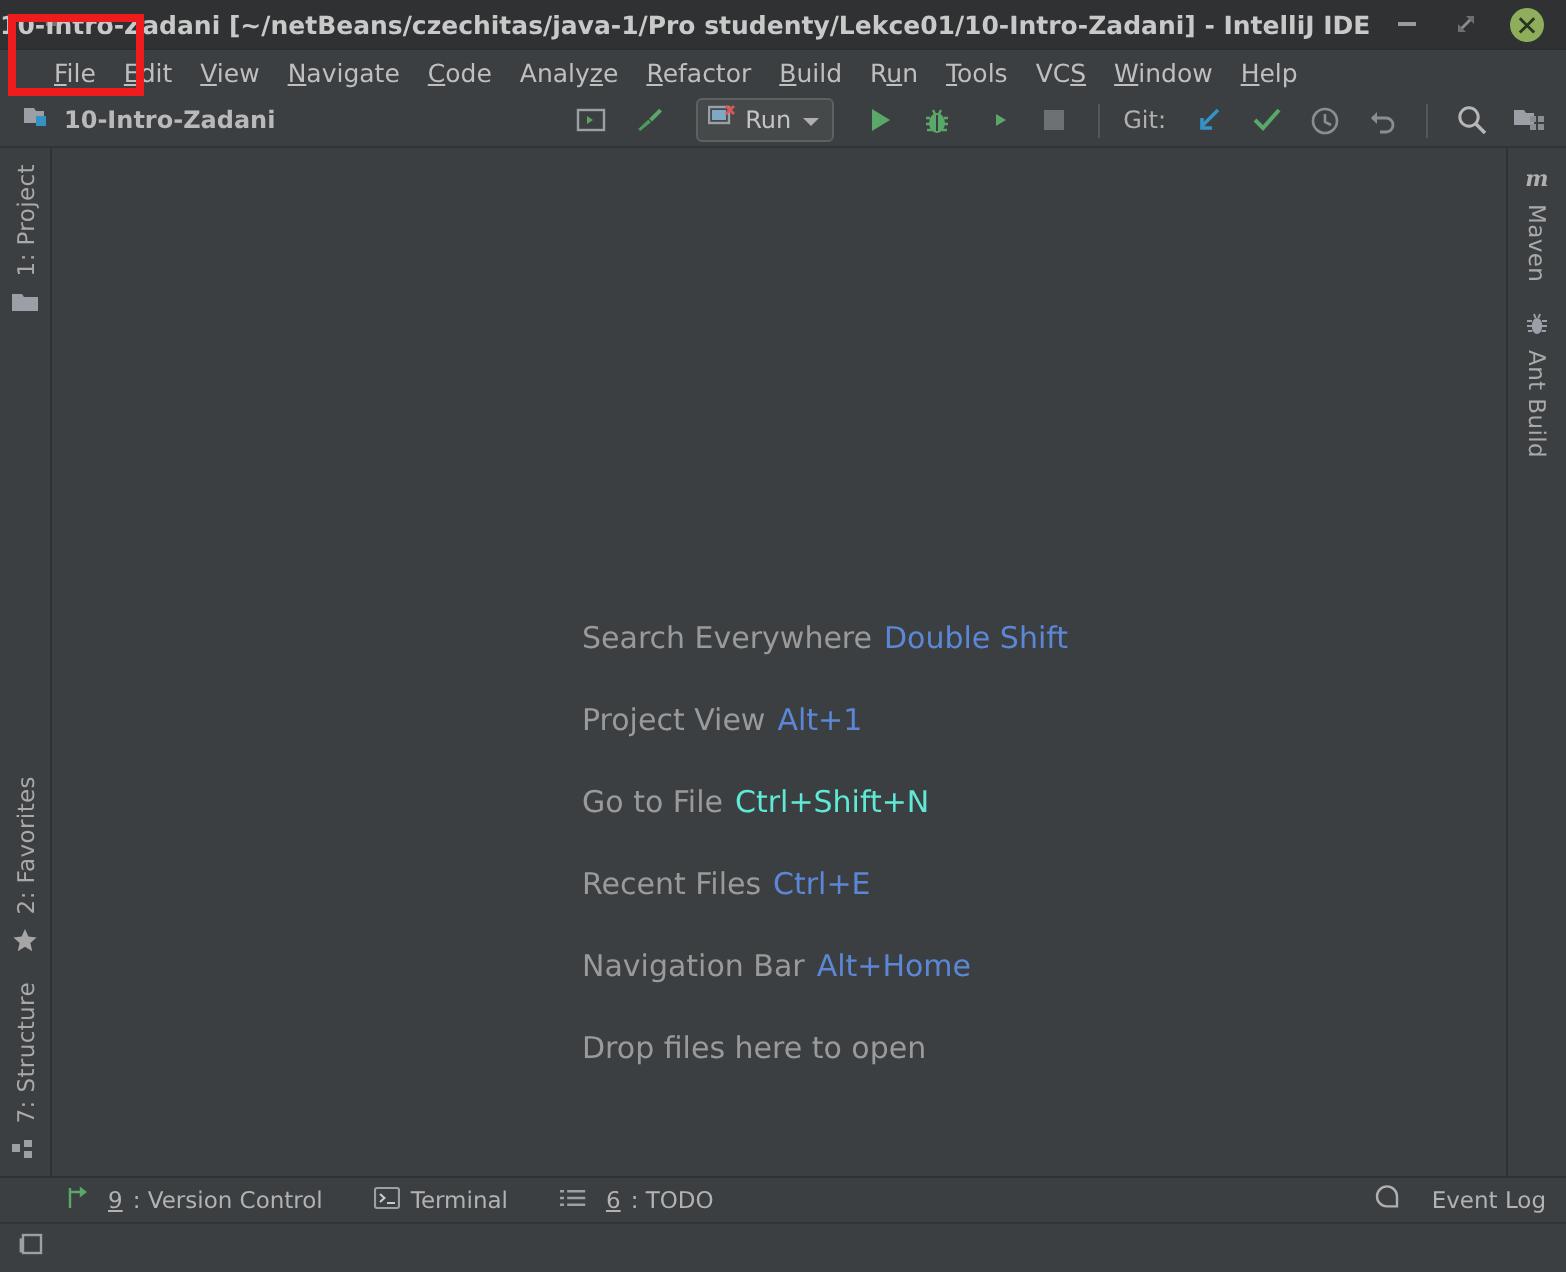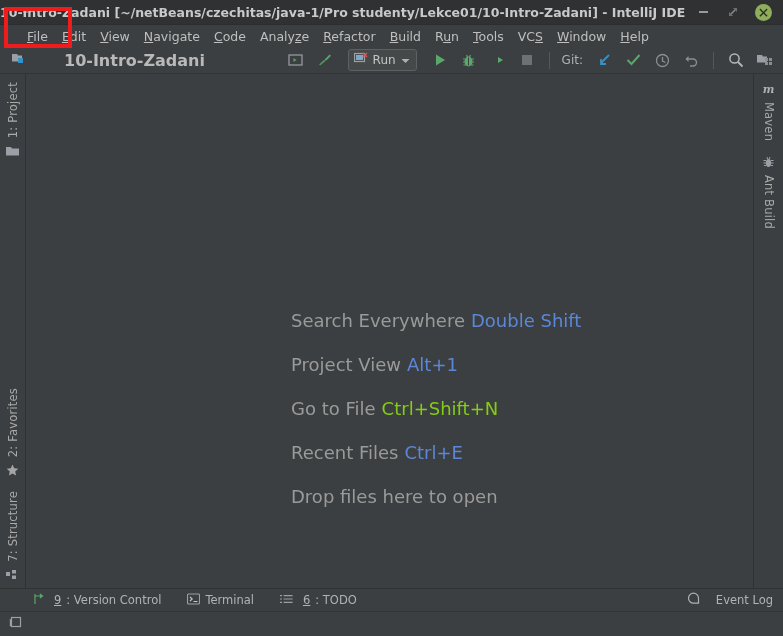--- a/index.html
+++ b/index.html
@@ -114,24 +114,23 @@
     border-bottom: 1px solid #323436;
     flex: 0 0 auto;
     padding: 0 8px 0 12px;
   }
   .proj-chip {
     display: flex;
     align-items: center;
     gap: 6px;
   }
   .proj-name {
-    font-size: 16px;
+    font-size: 12px;
     font-weight: bold;
     color: #b9b9b9;
-    margin-left: 32px;
   }
   .tb-right {
     margin-left: auto;
     display: flex;
     align-items: center;
     gap: 9px;
   }
   .tbtn {
     width: 20px; height: 20px;
     display: flex; align-items: center; justify-content: center;
@@ -212,21 +211,21 @@
   }
   .tips {
     position: absolute;
     left: 265px;
     top: 236px;
     display: flex;
     flex-direction: column;
     gap: 23px;
   }
   .tip-row {
-    font-size: 18px;
+    font-size: 15px;
     color: #9a9a9a;
     white-space: nowrap;
   }
   .tip-row .key {
     color: #5b87d6;
     margin-left: 6px;
   }
 
   
   .twbar {
@@ -495,24 +494,27 @@
 
     <div class="editor-area">
       <div class="tips">
         <div class="tip-row">
           <span>Search Everywhere</span><span class="key" style="color: rgb(91, 135, 214);">Double Shift</span>
         </div>
         <div class="tip-row">
           <span>Project View</span><span class="key" style="color: rgb(91, 135, 214);">Alt+1</span>
         </div>
         <div class="tip-row">
-          <span>Go to File</span><span class="key" style="color: #84cc16;">Ctrl+Shift+N</span>
+          <span>Go to File</span><span class="key" style="color: #5eead4;">Ctrl+Shift+N</span>
         </div>
         <div class="tip-row">
           <span>Recent Files</span><span class="key" style="color: rgb(91, 135, 214);">Ctrl+E</span>
+        </div>
+        <div class="tip-row">
+          <span>Navigation Bar</span><span class="key" style="color: rgb(91, 135, 214);">Alt+Home</span>
         </div>
         <div class="tip-row">
           <span>Drop files here to open</span>
         </div>
       </div>
     </div>
 
     <div class="sidebar right">
       <div class="vtab">
         <span class="vicon">

